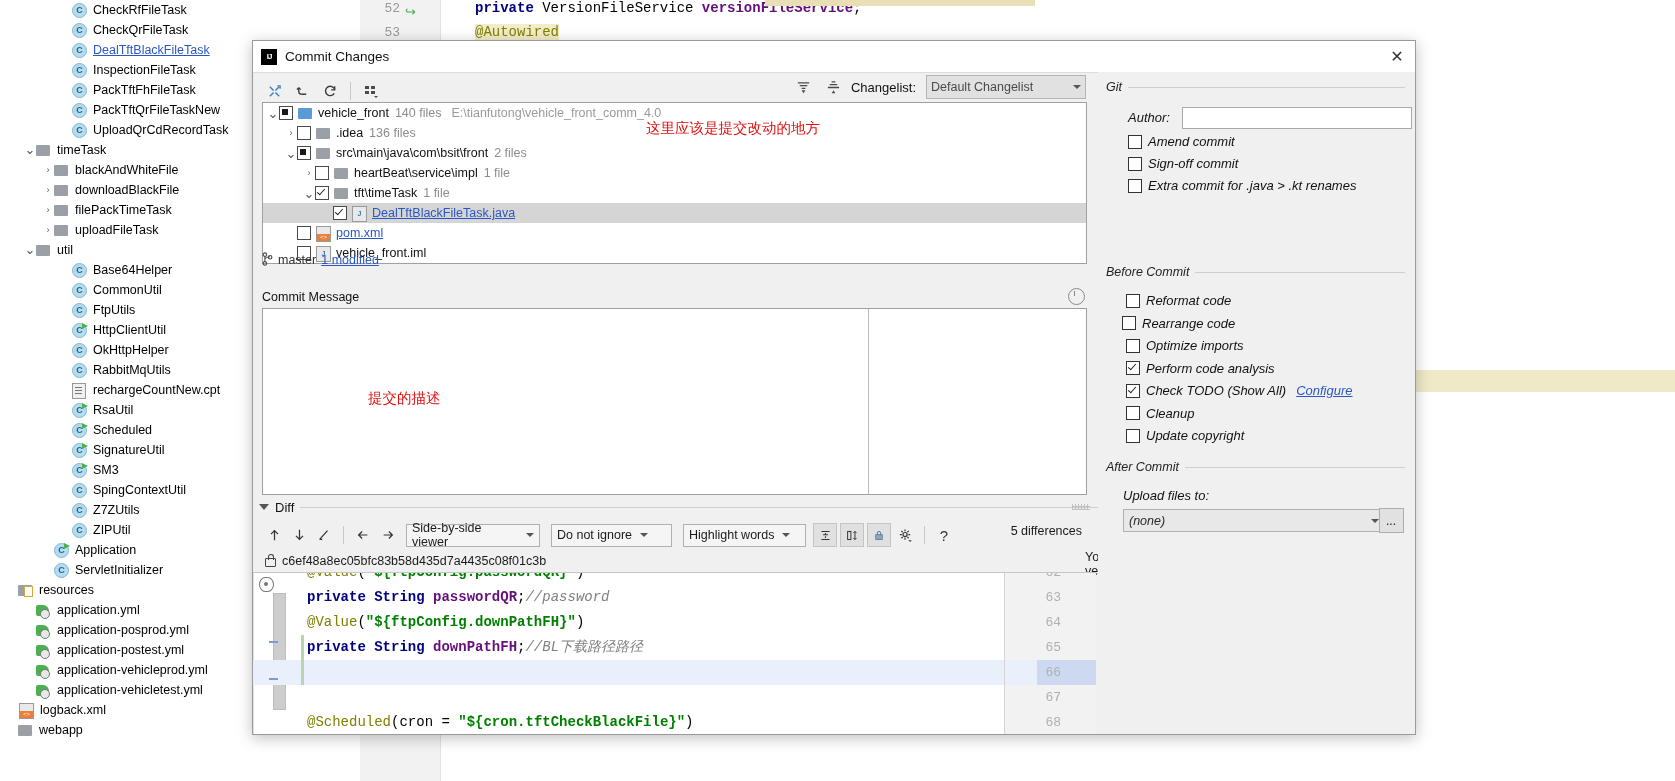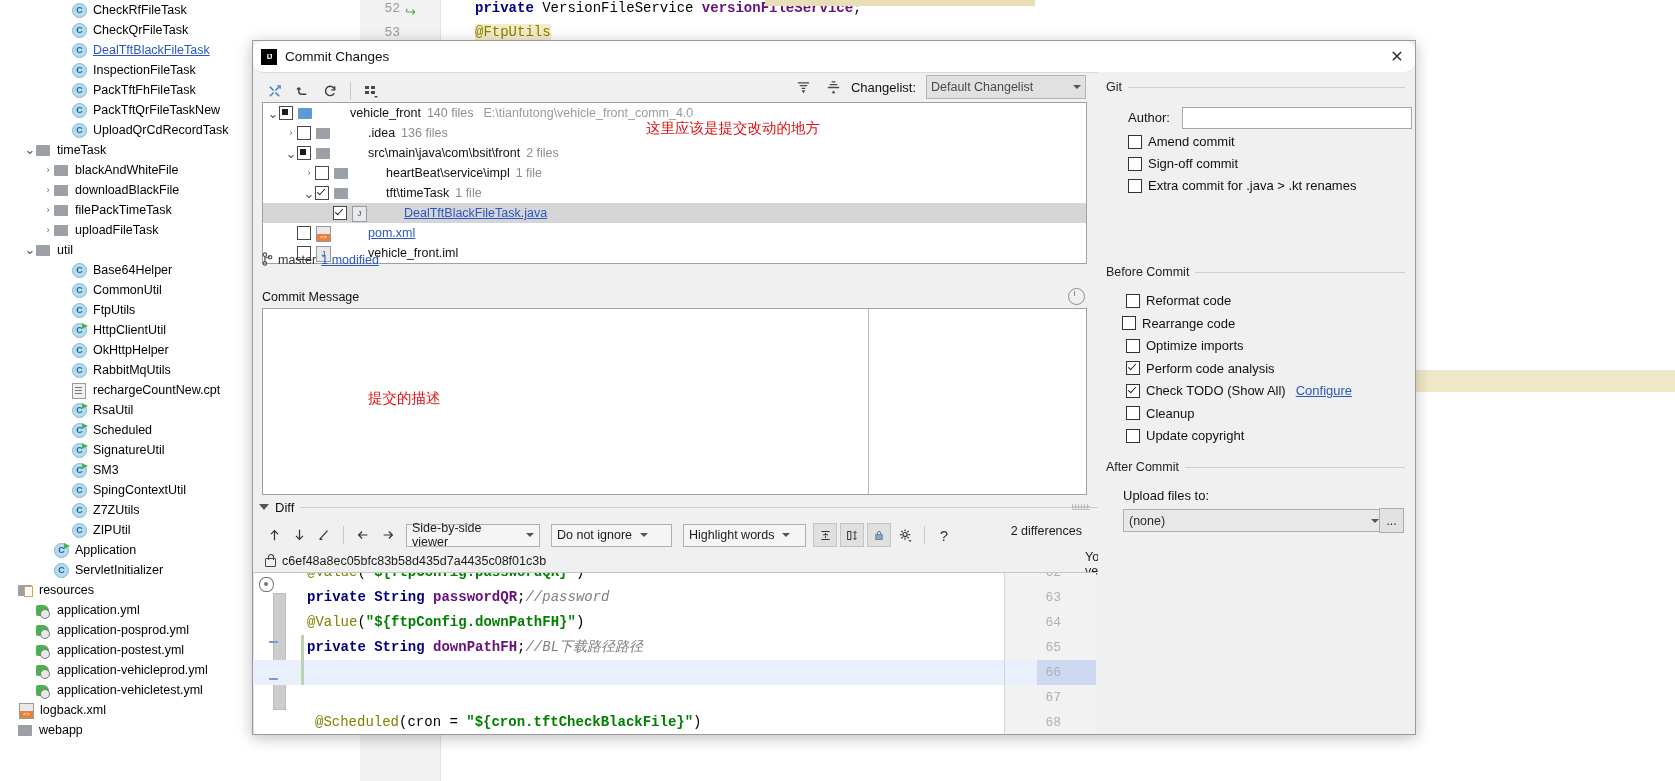--- a/index.html
+++ b/index.html
@@ -52,21 +52,21 @@
   .cmt{color:#808080;font-style:italic;}
   .hl-yellow{background:#f3ecc8;}
   .strip-tab{position:absolute;background:#f0e9c8;}
 
   
   #commit-dialog{
     position:absolute;left:252px;top:40px;width:1162px;height:693px;
     background:#f0f0f0;border:1px solid #9a9a9a;box-shadow:0 3px 14px rgba(0,0,0,.25);
     overflow:hidden;
   }
-  .dlg-title{height:31px;background:#fff;border-bottom:1px solid #dcdcdc;display:flex;align-items:center;padding:0 8px;position:relative;border-radius:10px;}
+  .dlg-title{height:31px;background:#fff;border-bottom:1px solid #dcdcdc;display:flex;align-items:center;padding:0 8px;position:relative;}
   .dlg-ij-icon{width:16px;height:16px;background:#000;color:#fff;font-size:8px;font-weight:bold;display:flex;align-items:center;justify-content:center;font-family:"Liberation Sans",sans-serif;margin-right:8px;letter-spacing:-1px;}
   .dlg-title-text{font-size:13.5px;color:#111;}
   .dlg-close{position:absolute;right:6px;top:4px;width:24px;height:22px;display:flex;align-items:center;justify-content:center;color:#333;font-size:16px;cursor:pointer;}
 
   .dlg-body{position:absolute;top:31px;left:0;right:0;bottom:0;}
 
   
   .left-col{position:absolute;left:0;top:0;width:843px;bottom:0;}
   .ct-toolbar{height:38px;display:flex;align-items:center;padding-left:8px;gap:2px;position:relative;}
   .tb-btn{width:26px;height:24px;display:flex;align-items:center;justify-content:center;cursor:pointer;color:#3c3c3c;}
@@ -78,21 +78,21 @@
   .caret{width:0;height:0;border-left:4px solid transparent;border-right:4px solid transparent;border-top:4px solid #555;}
 
   .file-tree{position:absolute;left:9px;right:9px;top:30px;height:160px;background:#fff;border:1px solid #a0a0a0;overflow:hidden;}
   .ft-row{height:20px;line-height:20px;display:flex;align-items:center;white-space:nowrap;font-size:12.5px;padding-left:4px;}
   .ft-row.sel{background:#d5d5d5;}
   .cb{width:12px;height:12px;border:1px solid #4a4a4a;background:#fff;display:inline-block;margin-right:5px;position:relative;flex:0 0 12px;}
   .cb.checked::after{content:"";position:absolute;left:3px;top:0px;width:3px;height:7px;border:solid #1a1a1a;border-width:0 1.6px 1.6px 0;transform:rotate(42deg);}
   .cb.partial::after{content:"";position:absolute;left:2px;top:2px;width:6px;height:6px;background:#1a1a1a;}
   .ft-count{color:#8c8c8c;margin-left:6px;}
   .ft-path{color:#9a9a9a;margin-left:10px;}
-  .ft-name{color:#111;margin-left:32px;}
+  .ft-name{color:#111;}
   .ft-name.blue{color:#2b57c4;text-decoration:underline;}
 
   .branch-row{position:absolute;left:9px;top:177px;height:22px;display:flex;align-items:center;font-size:12.5px;color:#333;gap:5px;}
   .branch-mod{color:#2b57c4;text-decoration:underline;}
 
   .cm-head{position:absolute;left:9px;right:9px;top:215px;height:20px;display:flex;align-items:center;font-size:12.5px;color:#111;}
   .cm-clock{position:absolute;right:2px;top:1px;width:15px;height:15px;border:1.4px solid #8a8a8a;border-radius:50%;}
   .cm-clock::after{content:"";position:absolute;left:5px;top:2px;width:1.4px;height:5px;background:#8a8a8a;}
   .cm-box{position:absolute;left:9px;right:9px;top:236px;height:185px;background:#fff;border:1px solid #a0a0a0;}
   .cm-divider{position:absolute;left:605px;top:0;bottom:0;width:1px;background:#b9b9b9;}
@@ -128,21 +128,21 @@
   .dl .num{position:absolute;width:34px;text-align:right;color:#b0b0b0;font-size:13px;font-family:"Liberation Mono",monospace;}
   .dl .code{position:absolute;}
   .row-added{background:#eaf0fb;}
   .chg-bar{position:absolute;width:3px;background:#a7c5f0;}
   .eye{position:absolute;left:6px;top:4px;width:13px;height:13px;border:1.4px solid #777;border-radius:50%/60%;}
   .eye::after{content:"";position:absolute;left:4px;top:4px;width:4px;height:4px;background:#777;border-radius:50%;}
   .scroll-thumb{position:absolute;width:11px;background:#cdcdcd;border:1px solid #bdbdbd;}
   .mini-mark{position:absolute;width:9px;height:2px;background:#7c9bd0;}
 
   
-  .right-col{position:absolute;left:845px;top:0;right:0;bottom:0;background:#f0f0f0;}
+  .right-col{position:absolute;left:845px;top:0;right:0;bottom:0;background:#f0f0f0;font-style:italic;}
   .grp{position:absolute;left:8px;right:10px;display:flex;align-items:center;gap:6px;}
   .grp-label{font-size:12.5px;color:#222;}
   .grp-rule{flex:1;height:1px;background:#cfcfcf;}
   .opt{position:absolute;display:flex;align-items:center;gap:6px;font-size:13px;color:#111;white-space:nowrap;}
   .opt .cb2{width:12px;height:12px;border:1px solid #333;background:#fff;position:relative;flex:0 0 12px;}
   .opt .cb2.checked::after{content:"";position:absolute;left:3px;top:0;width:3px;height:7px;border:solid #1a1a1a;border-width:0 1.6px 1.6px 0;transform:rotate(42deg);}
   .cfg-link{color:#2b57c4;}
   .author-input{position:absolute;height:20px;background:#fff;border:1px solid #a8a8a8;}
   .combo{position:absolute;height:21px;background:#e8e8e8;border:1px solid #b0b0b0;display:flex;align-items:center;padding:0 5px;font-size:12.5px;color:#2a2a2a;}
   .dots-btn{position:absolute;height:23px;width:23px;background:#e1e1e1;border:1px solid #adadad;display:flex;align-items:center;justify-content:center;font-size:12px;color:#222;}
@@ -419,21 +419,21 @@
   <div id="editor-bg">
     <div class="ed-gutter"></div>
     <div id="editor-lines">
         <div class="ln" style="left: 110px; top: 1px;">52</div>
         <div class="ed-line" style="top: 0px;">
           <span style="position: absolute; left: 225px;"><span class="kw">private </span><span class="typ">VersionFileService </span><span class="ident">versionFileService</span><span class="typ">;</span></span>
         </div>
         <span style="position: absolute; left: 155px; top: 4px; color: rgb(76, 175, 80); font-size: 13px;">↪</span>
         <div class="ln" style="left: 110px; top: 25px;">53</div>
         <div class="ed-line" style="top: 24px;">
-          <span style="position: absolute; left: 225px;"><span class="anno hl-yellow">@FtpUtils</span></span>
+          <span style="position: absolute; left: 225px;"><span class="anno hl-yellow">@Autowired</span></span>
         </div>
       </div>
     <div class="strip-tab" style="left:1160px;top:370px;width:415px;height:22px;"></div>
     <div class="strip-tab" style="left:515px;top:0;width:270px;height:6px;background:#e8dfb6;"></div>
   </div>
 
 </div>
 
 <div id="commit-dialog">
 
@@ -661,21 +661,21 @@
           <svg width="15" height="15" viewBox="0 0 16 16">
               <circle cx="7.5" cy="7" r="2.2" fill="none" stroke="#333" stroke-width="1.3"></circle>
               <path d="M7.5 1.5 v2 M7.5 10.5 v2 M2 7 h2 M11 7 h2 M3.6 3.1 l1.4 1.4 M10 9.5 l1.4 1.4 M11.4 3.1 l-1.4 1.4 M5 9.5 l-1.4 1.4" stroke="#333" stroke-width="1.3"></path>
               <path d="M11 13 l2 2 l1.5 -2" fill="#333"></path>
             </svg>
         </div>
         <div class="tb-sep"></div>
         <div class="dtb" style="font-size:15px;color:#333;">?</div>
       </div>
 
-      <div class="diffcount">2 differences</div>
+      <div class="diffcount">5 differences</div>
 
       <div class="hash-row">
         <span class="lock"></span>
         <span>c6ef48a8ec05bfc83b58d435d7a4435c08f01c3b</span>
       </div>
       <div class="yourver">Your version</div>
 
       <div class="diff-panes">
         <div class="pane pane-left">
           <span class="eye"></span>
@@ -694,21 +694,21 @@
               <div class="dl" style="top: 62px;">
                 <span class="code" style="left: 54px;"><span class="kw">private</span><span class="typ"> </span><span class="kw">String</span><span class="typ"> </span><span class="ident">downPathFH</span><span class="typ">;</span><span class="cmt">//BL下载路径路径</span></span>
               </div>
               <div class="dl row-added" style="top: 87px;">
                 <span class="code" style="left: 54px;"></span>
               </div>
               <div class="dl" style="top: 112px;">
                 <span class="code" style="left: 54px;"></span>
               </div>
               <div class="dl" style="top: 137px;">
-                <span class="code" style="left: 54px; margin-left: 8px;"><span class="anno">@Scheduled</span><span class="typ">(</span><span class="typ">c</span><span class="typ">r</span><span class="typ">o</span><span class="typ">n</span><span class="typ"> </span><span class="typ">=</span><span class="typ"> </span><span class="strg">"${cron.tftCheckBlackFile}"</span><span class="typ">)</span></span>
+                <span class="code" style="left: 54px;"><span class="anno">@Scheduled</span><span class="typ">(</span><span class="typ">c</span><span class="typ">r</span><span class="typ">o</span><span class="typ">n</span><span class="typ"> </span><span class="typ">=</span><span class="typ"> </span><span class="strg">"${cron.tftCheckBlackFile}"</span><span class="typ">)</span></span>
               </div>
               <div class="chg-bar" style="left: 48px; top: 62px; height: 25px; background: rgb(185, 212, 176);"></div>
               <div class="chg-bar" style="left: 48px; top: 87px; height: 25px; background: rgb(185, 212, 176);"></div>
               <div class="mini-mark" style="left: 16px; top: 68px; background: rgb(124, 155, 208);"></div>
               <div class="mini-mark" style="left: 16px; top: 105px; background: rgb(124, 155, 208);"></div>
             </div>
         </div>
         <div class="pane pane-right">
           <div class="gutter-col" style="left:0;width:134px;"></div>
           <div id="right-code">

